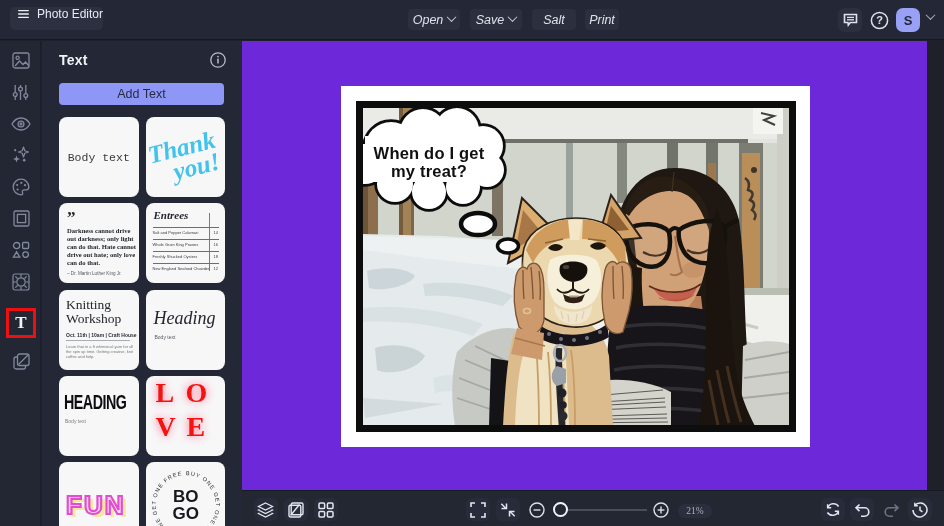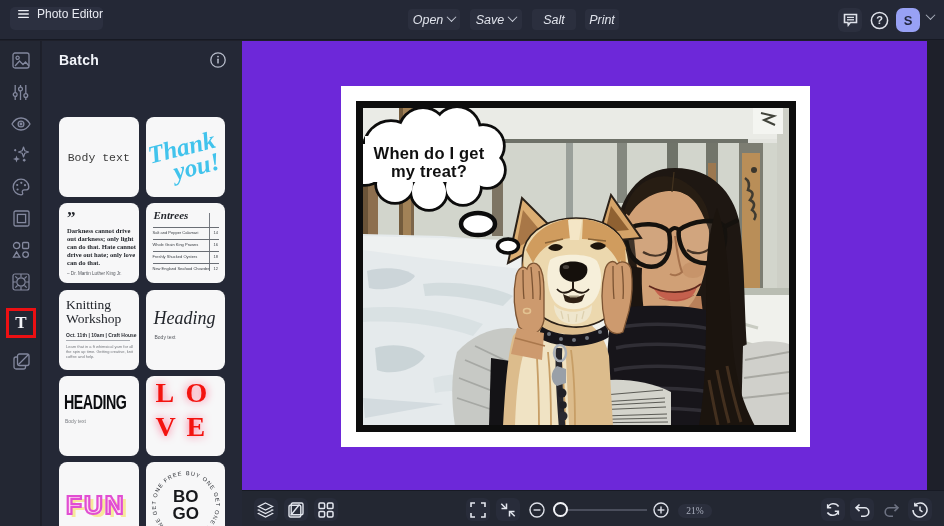--- a/index.html
+++ b/index.html
@@ -319,26 +319,27 @@
   <div id="tbox">T</div>
   <svg class="abs" style="left:12.5px;top:312px" width="17" height="17" viewBox="0 0 17 17">
       <g fill="none" stroke="#83889e" stroke-width="1.3">
         <rect x="4.5" y="1" width="11.5" height="11.5" rx="2"></rect>
         <path d="M12.5 12.5v1.5a2 2 0 0 1-2 2H3a2 2 0 0 1-2-2V6a2 2 0 0 1 2-2h1.5"></path>
         <line x1="5.5" y1="11.5" x2="15" y2="2"></line>
       </g>
     </svg>
 </div>
 <div id="panel">
-  <div id="ptitle">Batch</div>
+  <div id="ptitle">Text</div>
   <div id="infoic"><svg width="16" height="16" viewBox="0 0 16 16">
         <circle cx="8" cy="8" r="7.2" fill="none" stroke="#b7bcca" stroke-width="1.3"></circle>
         <circle cx="8" cy="4.6" r="0.9" fill="#b7bcca"></circle>
         <rect x="7.25" y="6.6" width="1.5" height="5" rx="0.7" fill="#b7bcca"></rect>
       </svg></div>
+  <div id="addtext">Add Text</div>
 
   <div class="card" style="left:17px;top:76px;font-family:'Liberation Mono',monospace;font-size:11.5px;color:#3b3b3b;display:flex;align-items:center;justify-content:center;">Body text</div>
   <div class="card" style="left:103.5px;top:76px;">
     <svg width="79.5" height="80" viewBox="0 0 79.5 80">
         <g transform="rotate(-14 40 40)" fill="#41c3ec" font-family="Liberation Serif" font-style="italic" font-weight="bold" text-anchor="middle">
           <text x="38" y="38" font-size="25">Thank</text>
           <text x="48" y="60" font-size="25">you!</text>
         </g>
       </svg>
   </div>

